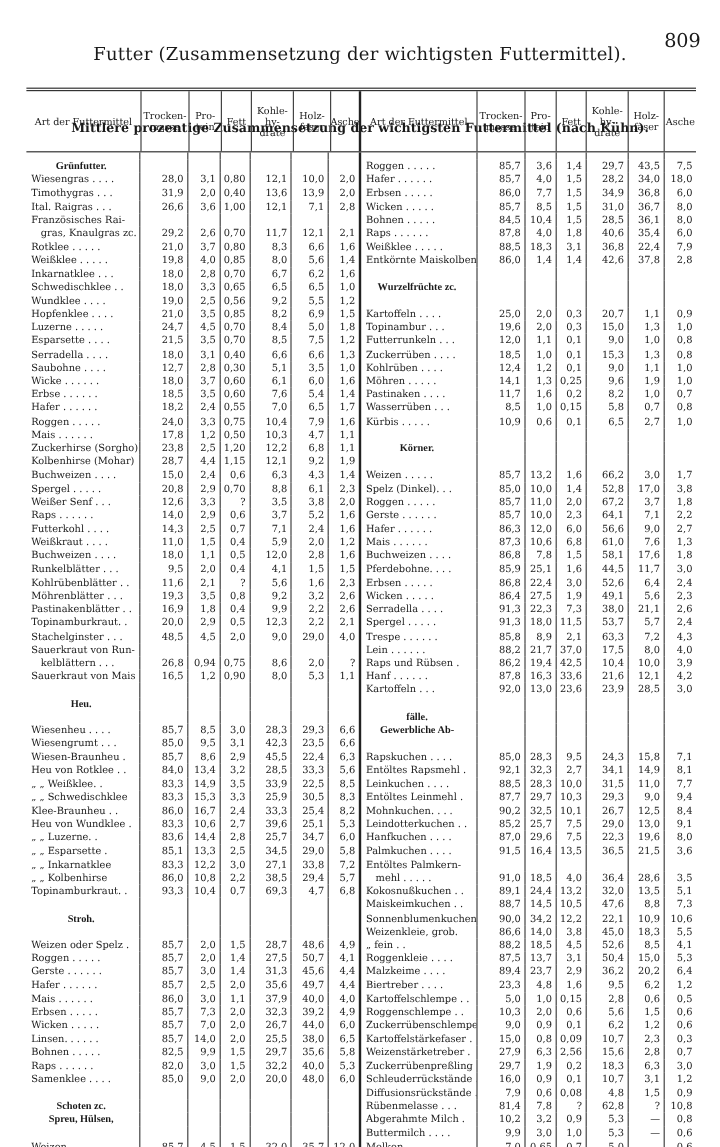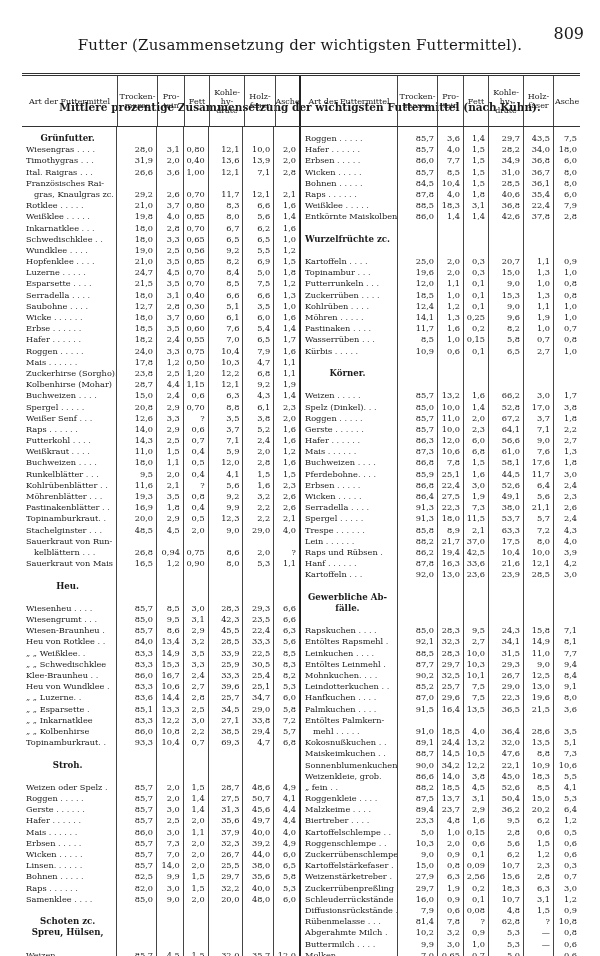--- a/index.html
+++ b/index.html
@@ -31,21 +31,21 @@
   .half.right .c-tm { width: 40px; }
   .half.right .c-pr { width: 26px; }
   .half.right .c-fe { width: 25px; }
   .half.right .c-kh { width: 35px; }
   .half.right .c-hf { width: 30px; }
   .half.right .c-as { width: 26px; }
   .row { display: flex; height: 11.2px; font-size: 8.2px; line-height: 11.2px; white-space: nowrap; }
   .row .cell { box-sizing: border-box; text-align: right; padding-right: 3px; border-right: 1px solid #444; }
   .row .cell:last-child { border-right: none; }
   .row .cell.c-name { text-align: left; padding-left: 4px; overflow: hidden; font-family: "DejaVu Serif", serif; }
-  .row.section .cell.c-name { text-align: center; font-weight: bold; font-size: 8.6px; padding-left: 0; overflow: visible; }
+  .row.section .cell.c-name { text-align: center; font-weight: bold; font-size: 8.6px; padding-left: 0; overflow: visible; font-family: Liberation Serif, serif; }
   .row.spacer .cell { }
   .row.cont .cell.c-name { padding-left: 12px; }
   .gutter { height: 6px; display: flex; }
   .gutter .cell { border-right: 1px solid #444; box-sizing: border-box; }
   .gutter .cell:last-child { border-right: none; }
 </style>
 </head>
 <body>
 
 <div class="page-header">
@@ -1123,30 +1123,30 @@
         <div class="row spacer">
           <div class="cell c-name"></div>
           <div class="cell c-tm"></div>
           <div class="cell c-pr"></div>
           <div class="cell c-fe"></div>
           <div class="cell c-kh"></div>
           <div class="cell c-hf"></div>
           <div class="cell c-as"></div>
         </div>
         <div class="row section">
+          <div class="cell c-name">fälle.</div>
+          <div class="cell c-tm"></div>
+          <div class="cell c-pr"></div>
+          <div class="cell c-fe"></div>
+          <div class="cell c-kh"></div>
+          <div class="cell c-hf"></div>
+          <div class="cell c-as"></div>
+        </div>
+        <div class="row section">
           <div class="cell c-name">Gewerbliche Ab-</div>
-          <div class="cell c-tm"></div>
-          <div class="cell c-pr"></div>
-          <div class="cell c-fe"></div>
-          <div class="cell c-kh"></div>
-          <div class="cell c-hf"></div>
-          <div class="cell c-as"></div>
-        </div>
-        <div class="row section">
-          <div class="cell c-name">fälle.</div>
           <div class="cell c-tm"></div>
           <div class="cell c-pr"></div>
           <div class="cell c-fe"></div>
           <div class="cell c-kh"></div>
           <div class="cell c-hf"></div>
           <div class="cell c-as"></div>
         </div>
         <div class="row spacer">
           <div class="cell c-name"></div>
           <div class="cell c-tm"></div>

